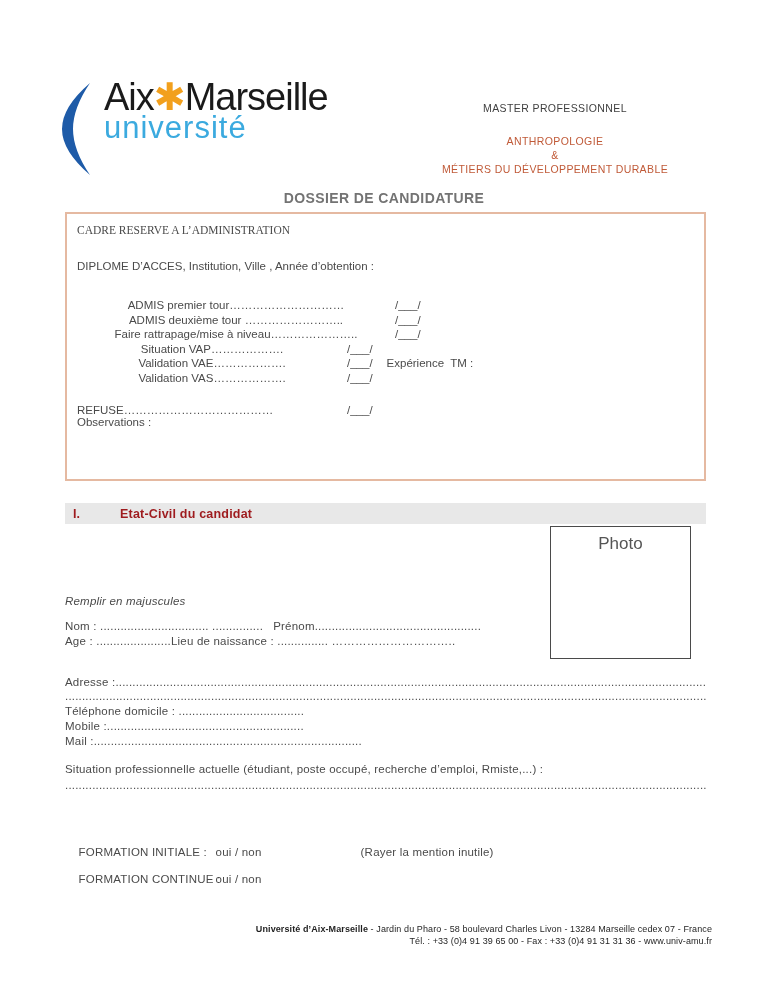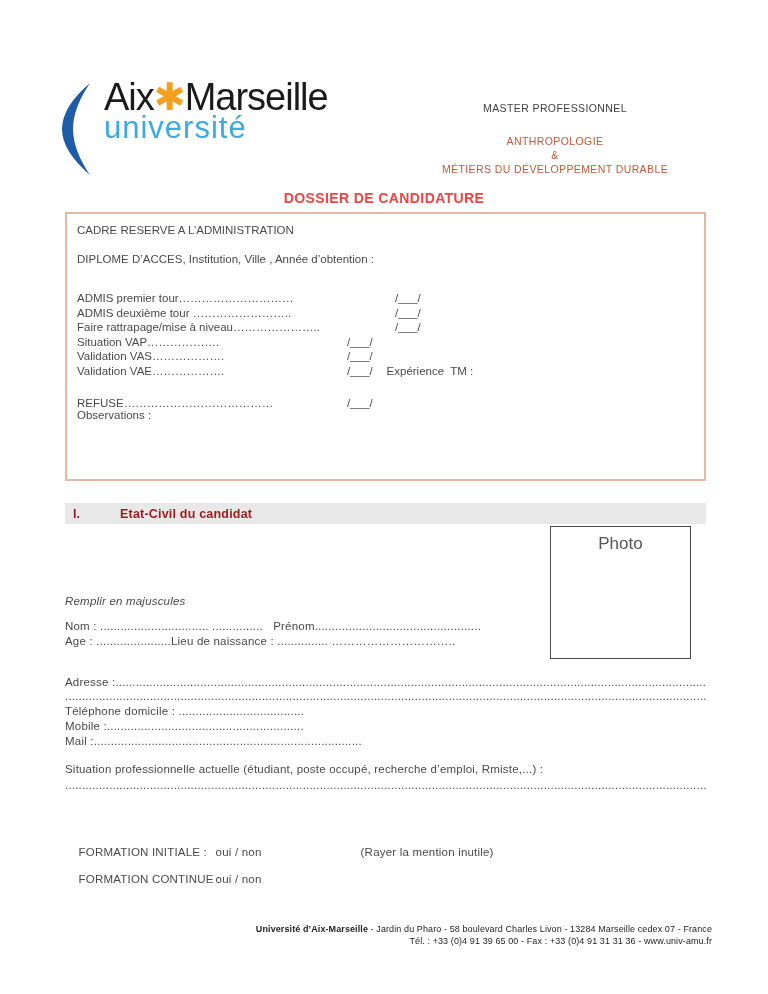--- a/index.html
+++ b/index.html
@@ -20,29 +20,29 @@
   .logo-star { color:#f2a01d; }
   .logo-line2 { font-size:31px; letter-spacing:1px; color:#3baadf; text-align:left; margin-top:-4px; padding-right:4px; }
 
   
   .header-right { position:absolute; left:400px; top:102px; width:310px; text-align:center; }
   .hr-program { font-size:10.5px; letter-spacing:.4px; color:#3f3f3f; margin-bottom:20px; white-space:pre; }
   .hr-orange { font-size:10.5px; letter-spacing:.4px; color:#c05a38; line-height:14px; white-space:pre; }
 
   
   .doc-title { position:absolute; top:190px; left:0; width:768px; text-align:center;
-    font-size:14px; font-weight:bold; letter-spacing:.4px; color:#ef4444; }
+    font-size:14px; font-weight:bold; letter-spacing:.4px; color:#737373; }
 
   
   .admin-box { position:absolute; left:65px; top:212px; width:641px; height:269px;
     border:2px solid #e5b9a1; background:#ffffff; padding:10px 10px; font-size:11.5px; }
-  .admin-heading { margin-bottom:17px; white-space:pre; }
+  .admin-heading { margin-bottom:24px; white-space:pre;font-family:Liberation Serif, serif; }
   .admin-diplome { margin-bottom:26px; white-space:pre; }
   .admin-row { line-height:14.5px; white-space:pre; }
-  .admin-row .lbl { display:inline-block; }
+  .admin-row .lbl { display:inline-block;text-align:center; }
   .admin-row.far .lbl { width:318px; }
   .admin-row.near .lbl { width:270px; }
   .admin-row .extra { margin-left:14px; }
   .admin-refuse { margin-top:19px; white-space:pre; }
   .admin-refuse .lbl { display:inline-block; width:270px; }
   .admin-obs { white-space:pre; }
 
   
   .section-bar { position:absolute; left:65px; top:503px; width:641px; height:21px;
     background:#e8e8e8; color:#9e1b1e; font-weight:bold; font-size:12.5px;
@@ -94,22 +94,22 @@
   <div class="doc-title">DOSSIER DE CANDIDATURE</div>
 
   <div class="admin-box">
     <div class="admin-heading">CADRE RESERVE A L’ADMINISTRATION</div>
     <div class="admin-diplome">DIPLOME D’ACCES, Institution, Ville , Année d’obtention :</div>
 
     <div class="admin-row far"><span class="lbl">ADMIS premier tour…………………………</span><span class="mark">/___/</span></div>
     <div class="admin-row far"><span class="lbl">ADMIS deuxième tour ……………………..</span><span class="mark">/___/</span></div>
     <div class="admin-row far"><span class="lbl">Faire rattrapage/mise à niveau…………………..</span><span class="mark">/___/</span></div>
     <div class="admin-row near"><span class="lbl">Situation VAP……………….</span><span class="mark">/___/</span></div>
+    <div class="admin-row near"><span class="lbl">Validation VAE……………….</span><span class="mark">/___/</span><span class="extra">Expérience  TM :</span></div>
     <div class="admin-row near"><span class="lbl">Validation VAS……………….</span><span class="mark">/___/</span></div>
-    <div class="admin-row near"><span class="lbl">Validation VAE……………….</span><span class="mark">/___/</span><span class="extra">Expérience  TM :</span></div>
 
     <div class="admin-refuse"><span class="lbl">REFUSE…………………………………</span><span class="mark">/___/</span></div>
     <div class="admin-obs">Observations :</div>
   </div>
 
   <div class="section-bar">
     <span class="section-num">I.</span>
     <span class="section-title">Etat-Civil du candidat</span>
   </div>
 

